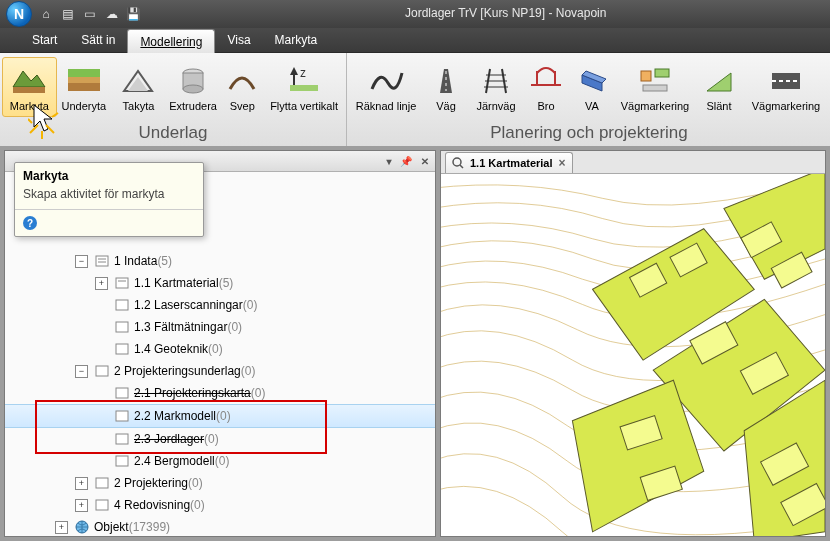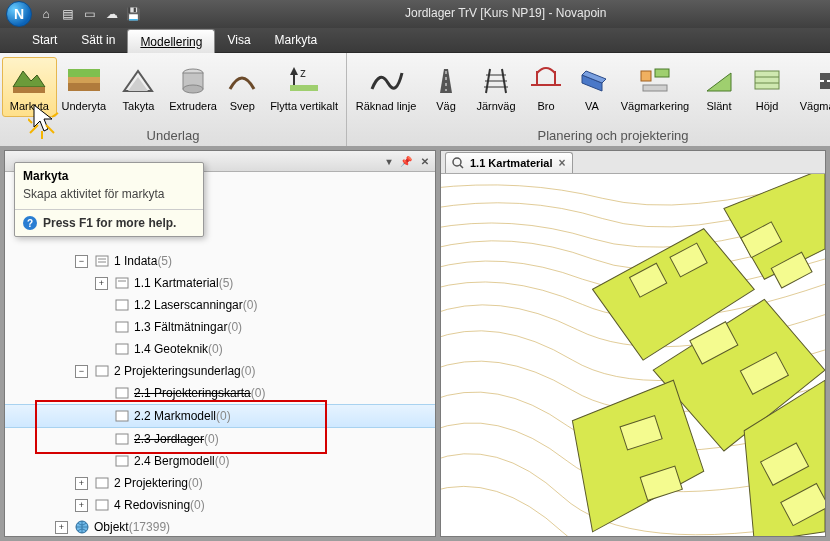--- a/index.html
+++ b/index.html
@@ -18,21 +18,21 @@
   .menuitem.active{background:linear-gradient(#fff,#e4e4e4);color:#000;border-radius:3px 3px 0 0;border:1px solid #8a8a8a;border-bottom:none;position:relative;top:1px;text-decoration:underline;}
   
   .ribbon{height:94px;background:linear-gradient(#f6f6f6,#dedede);border-bottom:1px solid #888;display:flex;}
   .rgroup{border-right:1px solid #b8b8b8;height:100%;display:flex;flex-direction:column;}
   .rtools{flex:1;display:flex;align-items:flex-start;padding:4px 2px 0 2px;}
   .rtool{width:54px;display:flex;flex-direction:column;align-items:center;text-align:center;gap:2px;padding:4px 2px;border:1px solid transparent;border-radius:3px;}
   .rtool.wide{width:82px;}
   .rtool.active{background:linear-gradient(#fff3c8,#ffe08a);border:1px solid #e6b74f;}
   .ricon{width:36px;height:36px;display:flex;align-items:center;justify-content:center;}
   .rlabel{font-size:11px;line-height:12px;}
-  .rgtitle{text-align:center;font-size:13px;color:#555;padding:2px 0 4px 0;}
+  .rgtitle{text-align:center;font-size:17px;color:#555;padding:2px 0 4px 0;}
   
   .body{position:absolute;top:146px;left:0;right:0;bottom:0;display:flex;background:#9d9d9d;padding:4px;gap:4px;}
   .panel{background:#fafafa;border:1px solid #7a7a7a;display:flex;flex-direction:column;}
   .left{width:430px;}
   .right{flex:1;}
   .panelhead{height:20px;background:linear-gradient(#f2f2f2,#dcdcdc);border-bottom:1px solid #b0b0b0;display:flex;align-items:center;padding:0 4px;font-weight:bold;color:#333;gap:6px;}
   .dockbtn{width:12px;height:12px;display:flex;align-items:center;justify-content:center;font-size:10px;color:#555;}
   
   .tooltip{position:absolute;left:14px;top:162px;width:188px;background:#fdfdf0;border:1px solid #999;border-radius:2px;box-shadow:2px 2px 6px rgba(0,0,0,0.25);z-index:20;font-size:12px;}
   .tt-title{padding:6px 8px 2px 8px;font-weight:bold;}
@@ -211,30 +211,20 @@
             </div>
           <div class="rlabel">Vägmarkering</div>
         </div>
         <div class="rtool" style="width:42px;">
           <div class="ricon">
               <svg width="32" height="30">
                 <polygon points="4,26 28,8 28,26" fill="#9fcf6f" stroke="#4a7a2a"></polygon>
               </svg>
             </div>
           <div class="rlabel">Slänt</div>
-        </div>
-        <div class="rtool" style="width:42px;">
-          <div class="ricon">
-              <svg width="32" height="30">
-                <rect x="4" y="6" width="24" height="18" fill="#cfe8b0" stroke="#6a8a4a"></rect>
-                <line x1="4" y1="12" x2="28" y2="12" stroke="#6a8a4a"></line>
-                <line x1="4" y1="18" x2="28" y2="18" stroke="#6a8a4a"></line>
-              </svg>
-            </div>
-          <div class="rlabel">Höjd</div>
         </div>
         <div class="rtool" style="width:80px;">
           <div class="ricon">
               <svg width="36" height="30">
                 <rect x="4" y="8" width="28" height="16" fill="#555"></rect>
                 <line x1="4" y1="16" x2="32" y2="16" stroke="#fff" stroke-width="2" stroke-dasharray="4,3"></line>
               </svg>
             </div>
           <div class="rlabel">Vägmarkering</div>
         </div>
@@ -474,21 +464,20 @@
       </div>
     </div>
   </div>
 
   <div class="tooltip">
     <div class="tt-title">Markyta</div>
     <div class="tt-body">Skapa aktivitet för markyta</div>
     <div class="tt-sep"></div>
     <div class="tt-help">
       <span class="helpic">?</span>
-      <span>Press F1 for more help.</span>
     </div>
   </div>
 
   <div class="cursor">
     <svg width="34" height="40">
       <polygon points="6,2 6,24 12,18 16,28 20,26 16,16 24,16" fill="#fff" stroke="#000" stroke-width="1"></polygon>
       <g stroke="#f5b400" stroke-width="2">
         <line x1="2" y1="30" x2="10" y2="22"></line>
           <line x1="26" y1="30" x2="18" y2="22"></line>
         <line x1="14" y1="36" x2="14" y2="28"></line>

